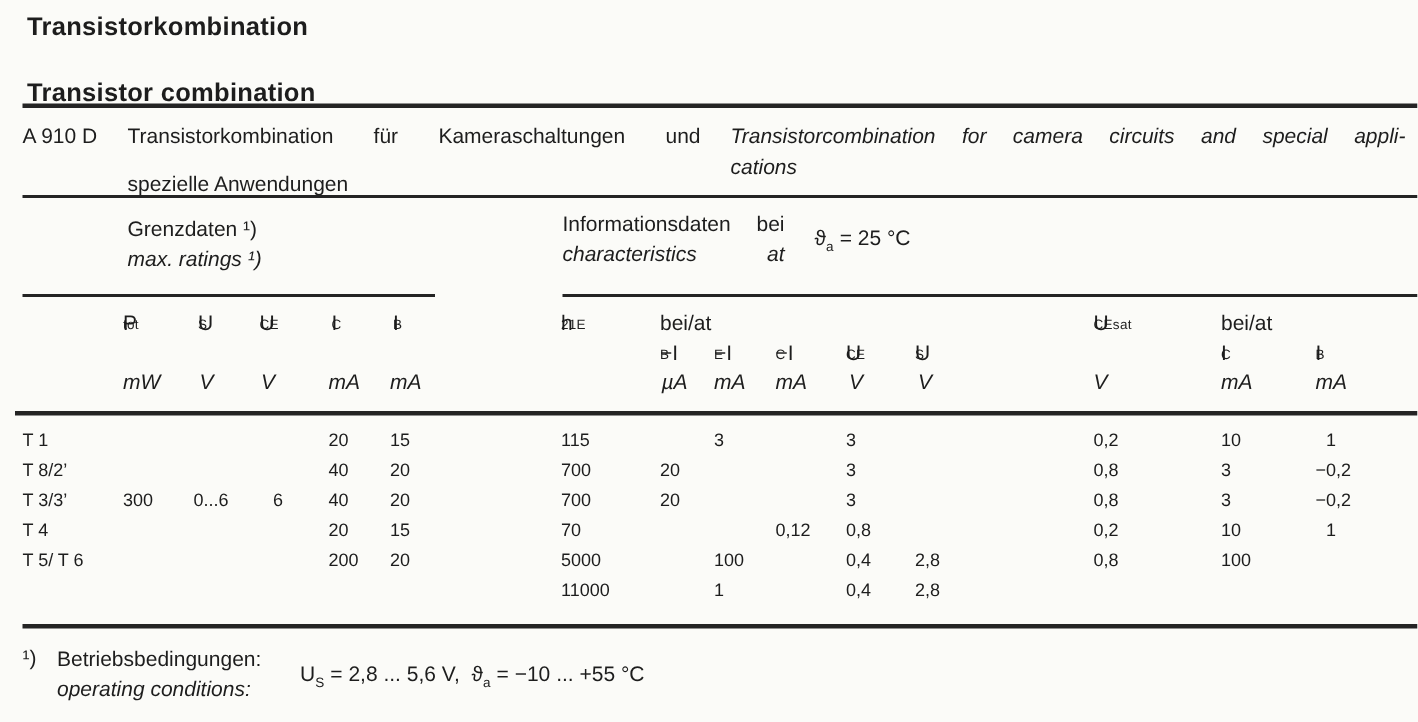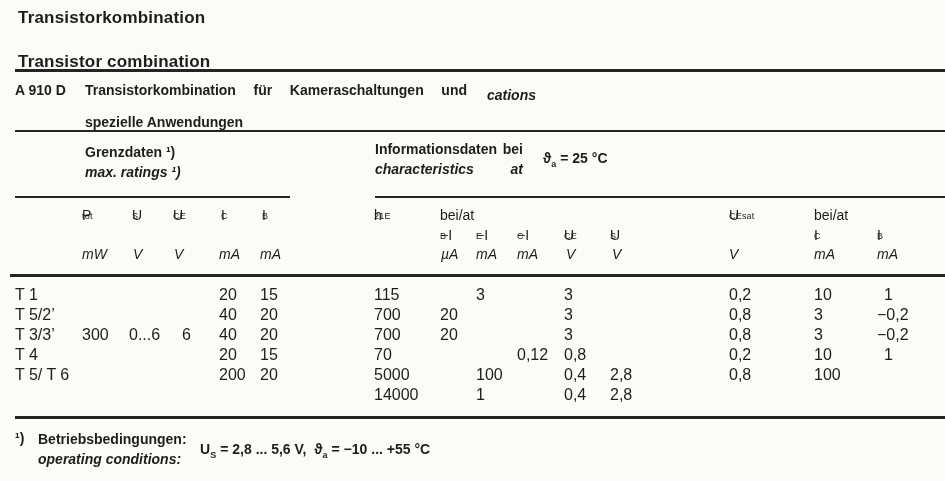--- a/index.html
+++ b/index.html
@@ -4,28 +4,28 @@
 <style>
   html,body{margin:0;padding:0;}
   body{
     width:945px;height:481px;
     background:#fbfbf8;
     font-family:"Liberation Sans", sans-serif;
     color:#1d1d1d;
     -webkit-font-smoothing:antialiased;
   }
   .page{position:relative;width:945px;height:481px;overflow:hidden;padding-left:24px;}
-  .abs{position:absolute;font-weight:bold;}
+  .abs{position:absolute;}
   .rule{position:absolute;background:#242424;}
   .title{font-weight:bold;font-size:17px;letter-spacing:.2px;}
   .body-t{font-size:14px;}
   .it{font-style:italic;}
   .just{text-align:justify;text-align-last:justify;}
   .sub{font-size:9px;position:relative;top:3.5px;letter-spacing:.2px;}
-  .cellwrap{position:absolute;left:0;width:945px;height:20px;font-size:16px;}
+  .cellwrap{position:absolute;left:0;width:945px;height:20px;font-size:12px;}
   .cellwrap span{position:absolute;white-space:nowrap;}
   
   .c-label{left:15px}
   .c-ptot{left:82px}
   .c-us{left:129px}
   .c-uce{left:182px}
   .c-ic{left:219px}
   .c-ib{left:260px}
   .c-h21e{left:374px}
   .c-mib{left:440px}
@@ -47,20 +47,21 @@
   <div class="abs title" style="left:18px;top:36px;margin-top:16px;">Transistor combination</div>
 
   <div class="rule" style="left:15px;top:69px;width:930px;height:3px;"></div>
 
   <div class="abs body-t" style="left:15px;top:82px;">A 910 D</div>
   <div class="abs body-t" style="left:85px;top:82px;width:382px;">
     <div class="just">Transistorkombination für Kameraschaltungen und</div>
     <div style="margin-top:16px;">spezielle Anwendungen</div>
   </div>
   <div class="abs body-t it" style="left:487px;top:82px;width:450px;">
+    <div class="just">Transistorcombination for camera circuits and special appli-</div>
     <div style="margin-top:5px;">cations</div>
   </div>
 
   <div class="rule" style="left:15px;top:130px;width:930px;height:2px;"></div>
 
   <div class="abs body-t" style="left:85px;top:144px;">Grenzdaten ¹)</div>
   <div class="abs body-t it" style="left:85px;top:164px;">max. ratings ¹)</div>
 
   <div class="abs body-t just" style="left:375px;top:141px;width:148px;">Informationsdaten bei</div>
   <div class="abs body-t it" style="left:375px;top:161px;width:148px;">
@@ -165,21 +166,21 @@
     <span class="c-ib">15</span>
     <span class="c-h21e">115</span>
     <span class="c-mie">3</span>
     <span class="c-muce">3</span>
     <span class="c-ucesat">0,2</span>
     <span class="c-ric">10</span>
     <span class="c-rib" style="left:884px">1</span>
   </div>
 
   <div class="cellwrap" style="top:306px;">
-    <span class="c-label">T 5/2’</span>
+    <span class="c-label">T 8/2’</span>
     <span class="c-ic">40</span>
     <span class="c-ib">20</span>
     <span class="c-h21e">700</span>
     <span class="c-mib">20</span>
     <span class="c-muce">3</span>
     <span class="c-ucesat">0,8</span>
     <span class="c-ric">3</span>
     <span class="c-rib">−0,2</span>
   </div>
 
@@ -216,21 +217,21 @@
     <span class="c-ib">20</span>
     <span class="c-h21e">5000</span>
     <span class="c-mie">100</span>
     <span class="c-muce">0,4</span>
     <span class="c-mus">2,8</span>
     <span class="c-ucesat">0,8</span>
     <span class="c-ric">100</span>
   </div>
 
   <div class="cellwrap" style="top:386px;">
-    <span class="c-h21e">14000</span>
+    <span class="c-h21e">11000</span>
     <span class="c-mie">1</span>
     <span class="c-muce">0,4</span>
     <span class="c-mus">2,8</span>
   </div>
 
   <div class="rule" style="left:15px;top:416px;width:930px;height:3px;"></div>
 
   <div class="abs body-t" style="left:15px;top:430px;">¹)</div>
   <div class="abs body-t it" style="left:38px;top:451px;">operating conditions:</div>
   <div class="abs body-t" style="left:38px;top:431px;">Betriebsbedingungen:</div>

